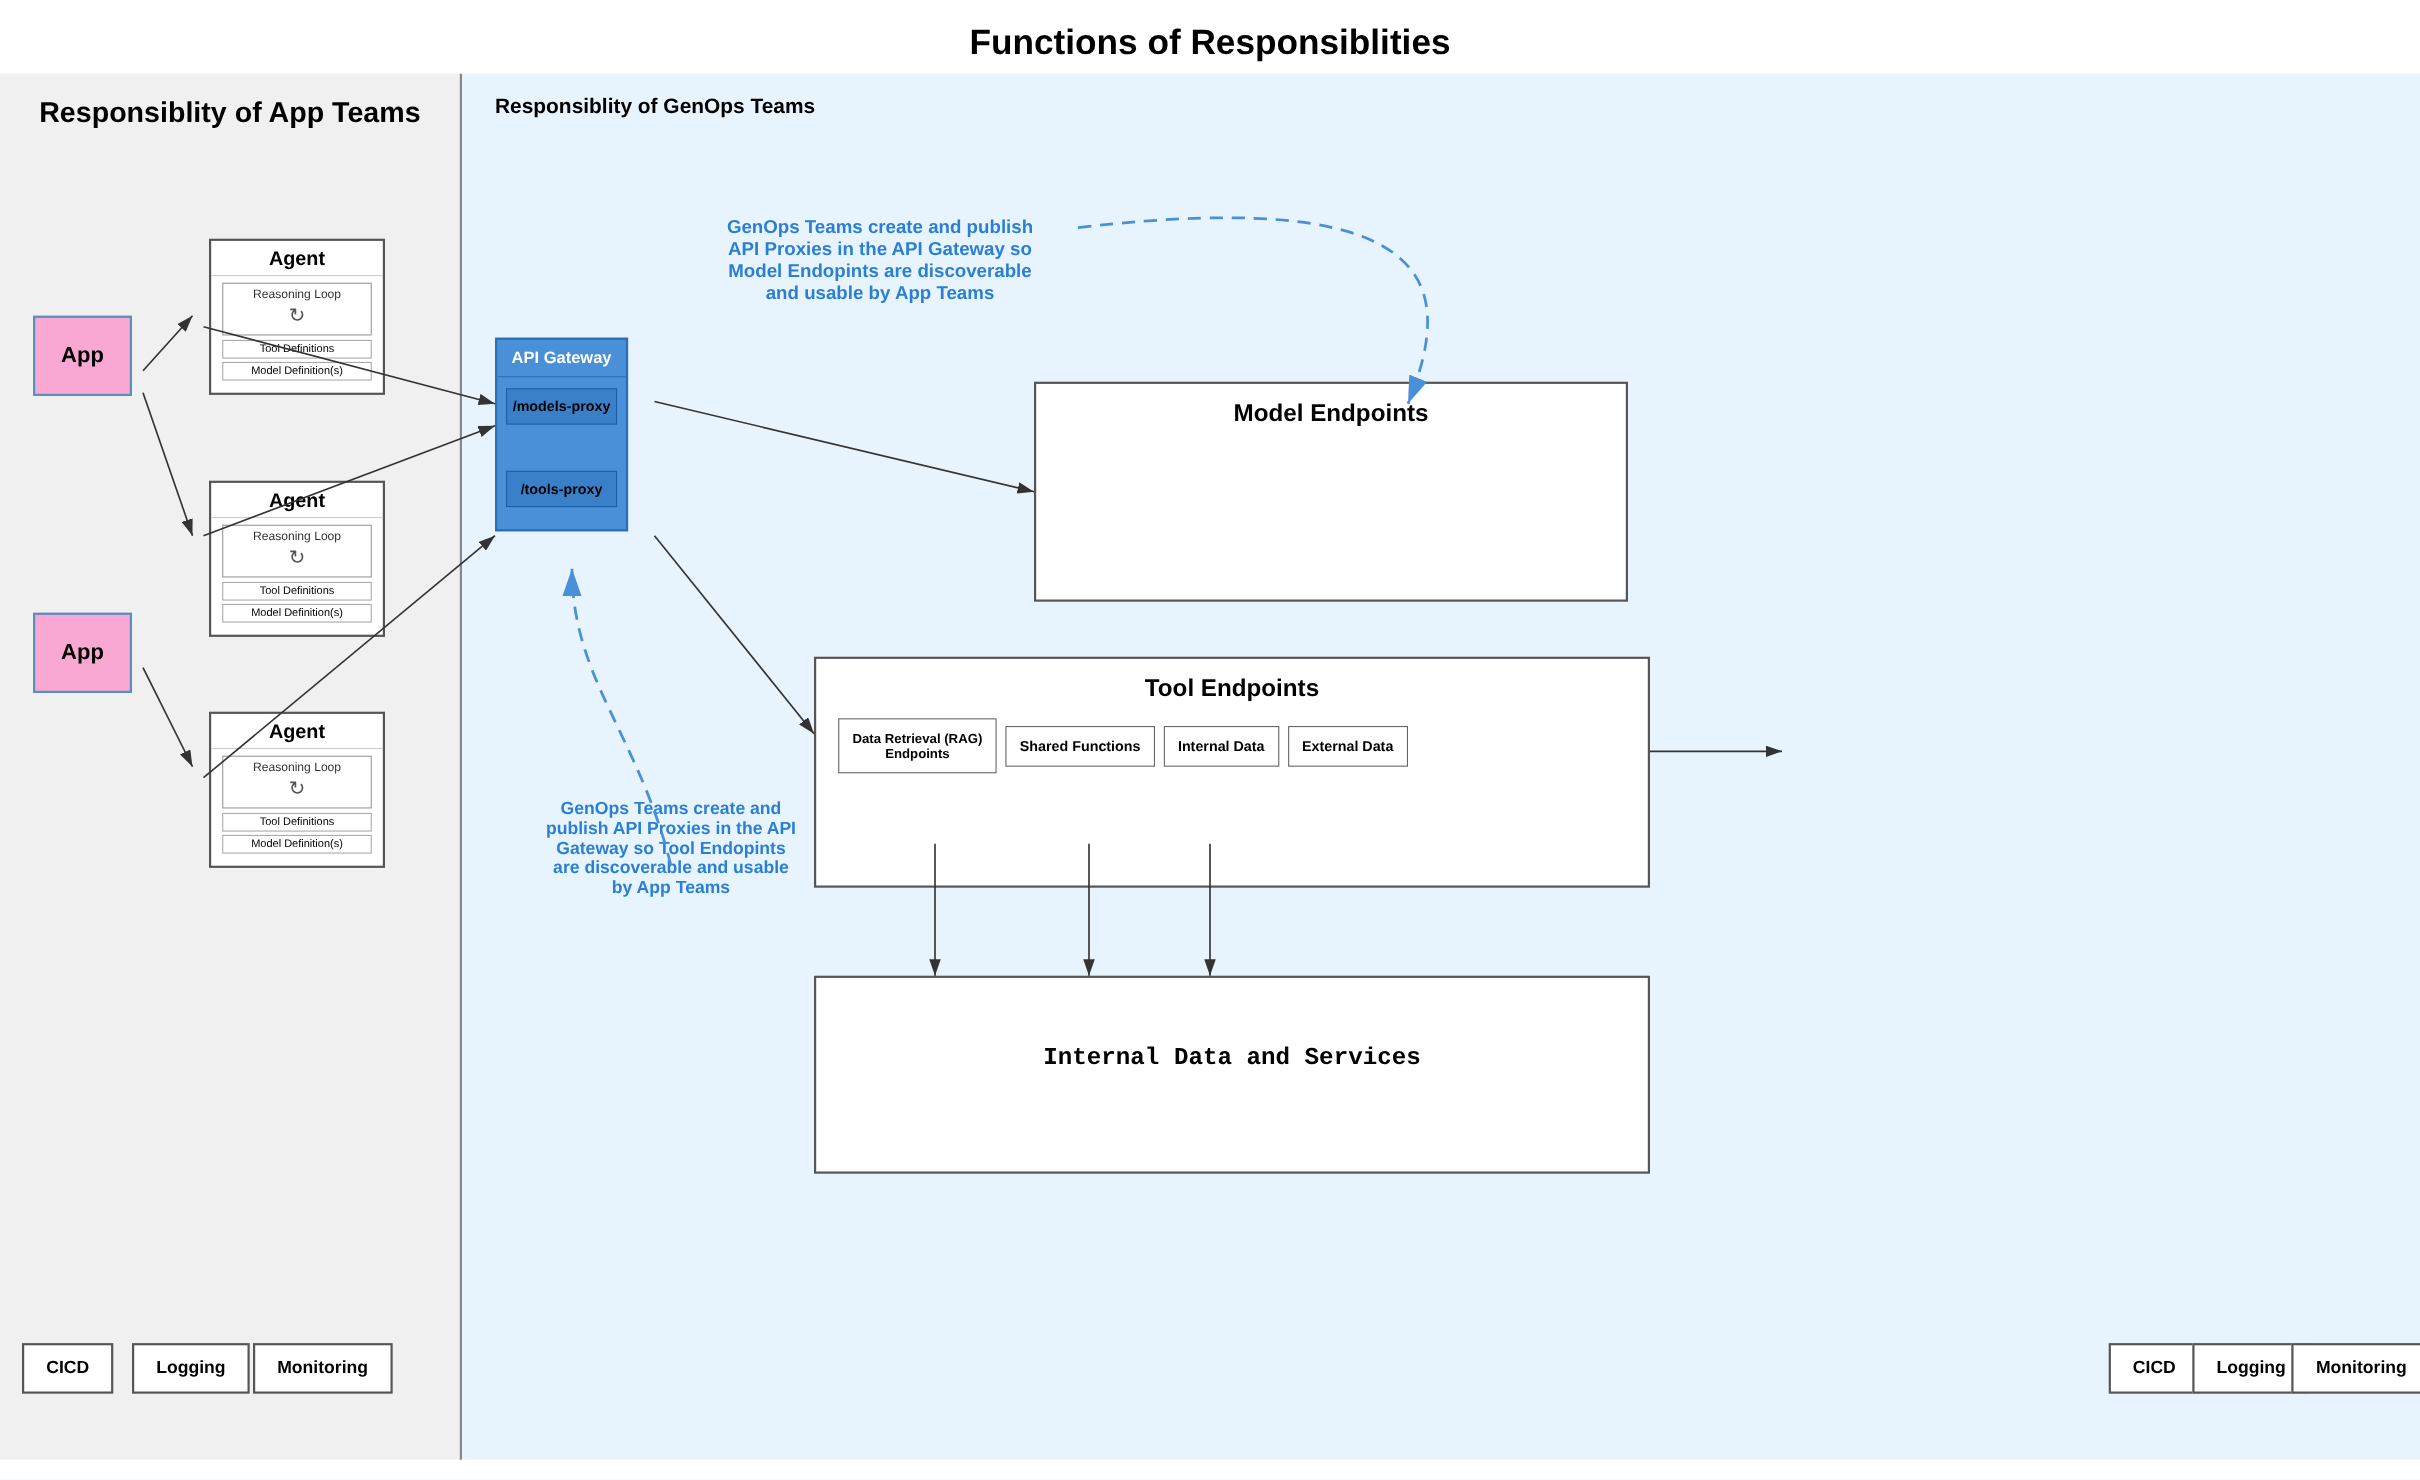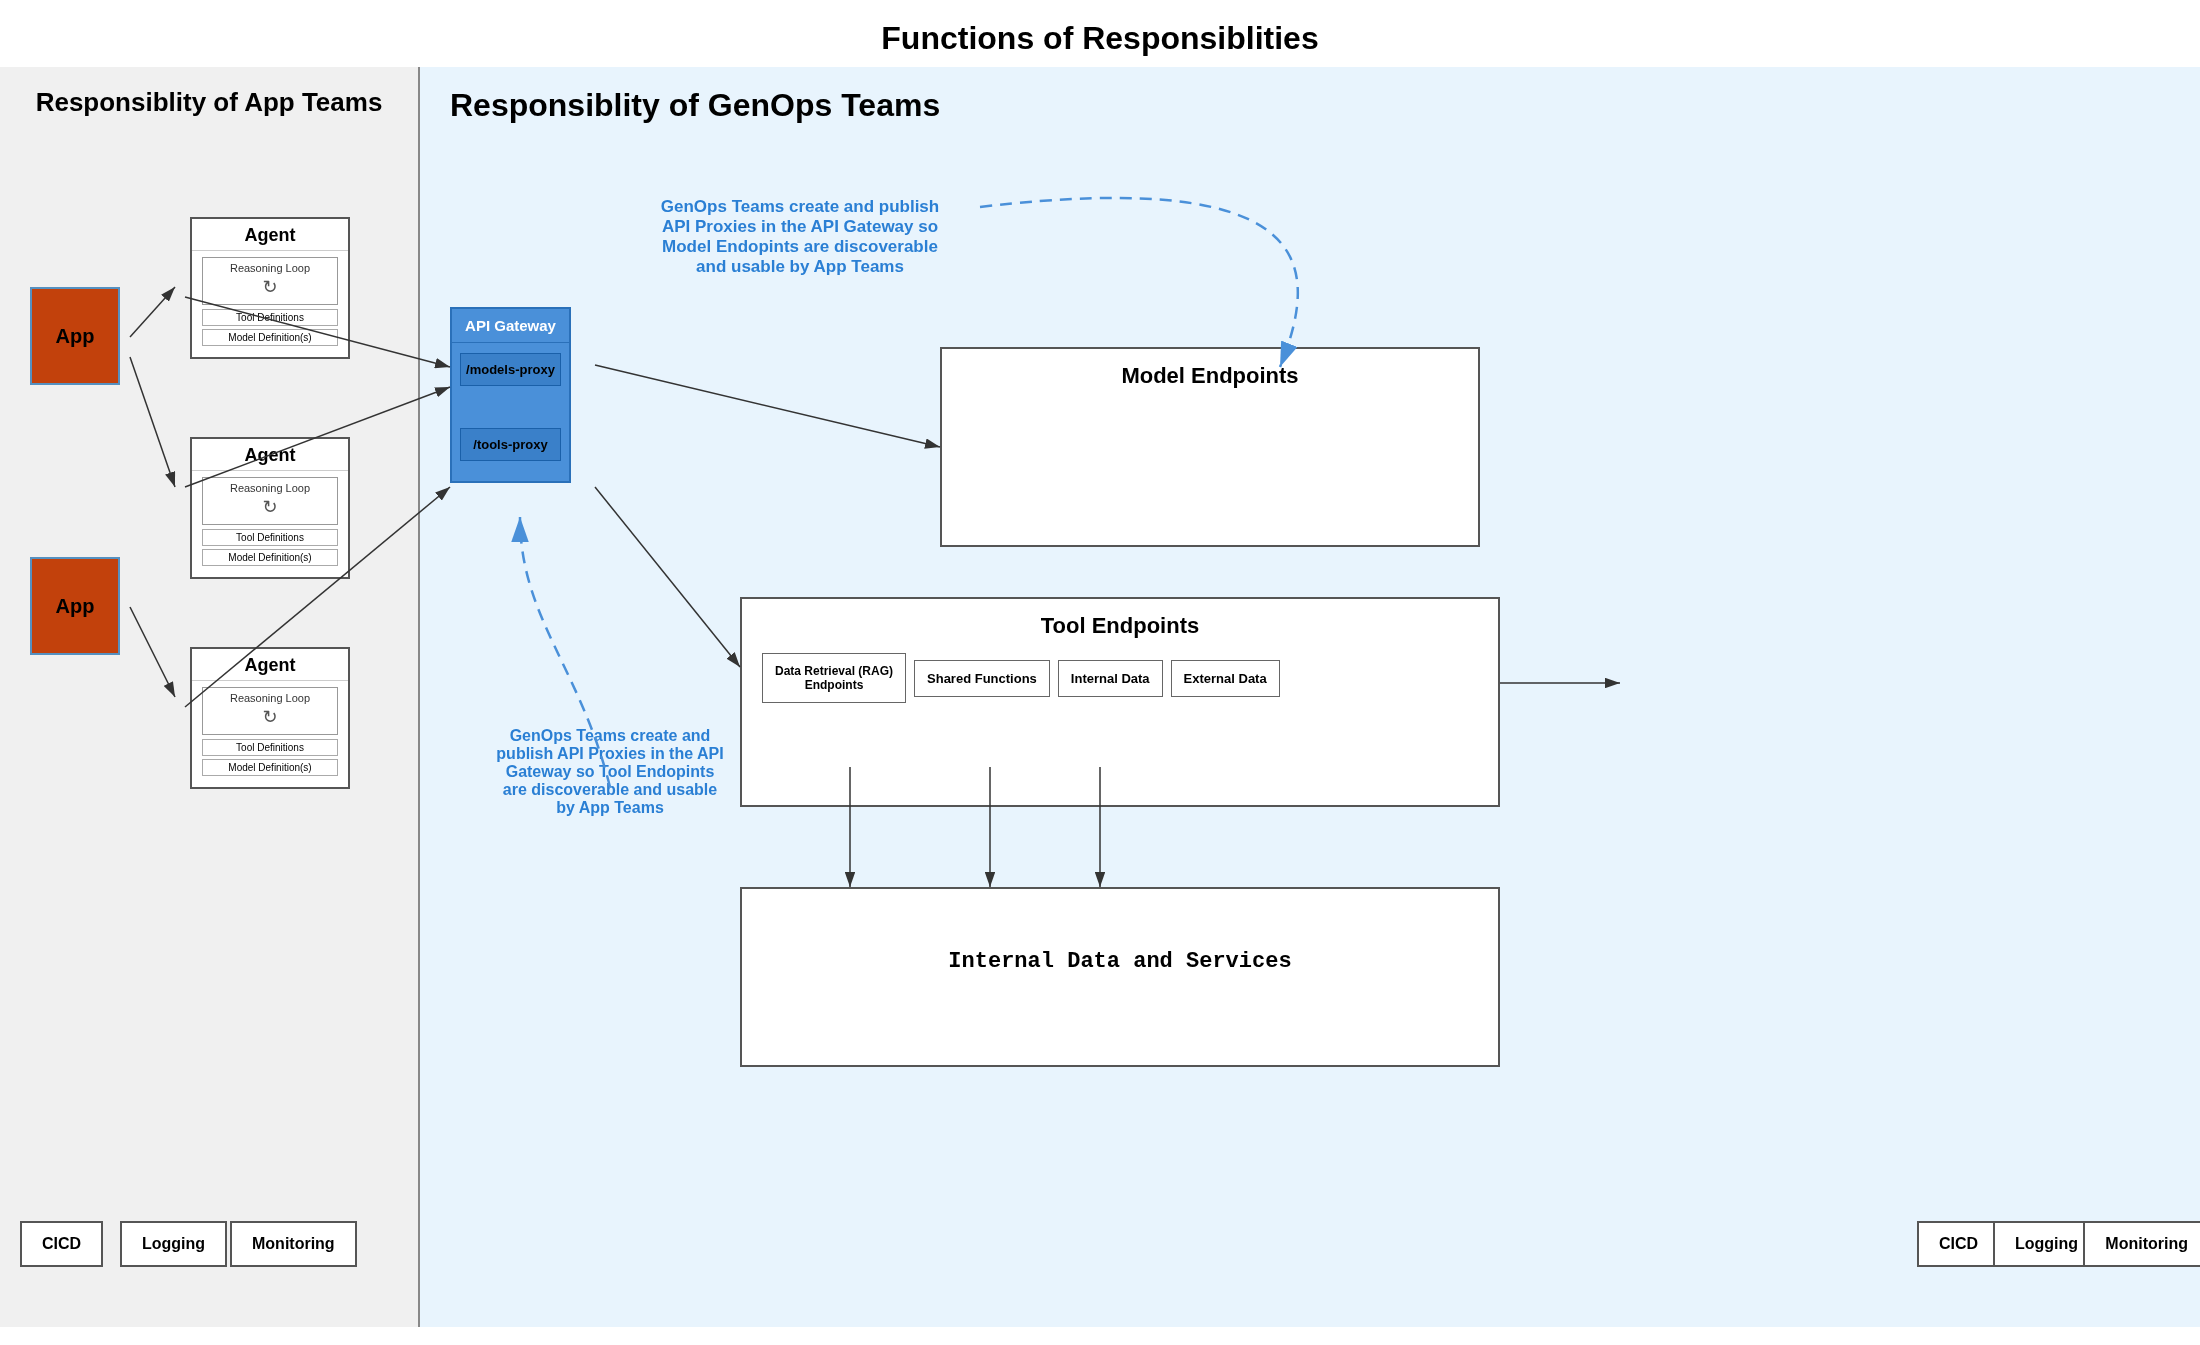--- a/index.html
+++ b/index.html
@@ -46,31 +46,31 @@
 
     
     .right-panel {
       background: #e8f4fd;
       flex: 1;
       height: 100%;
       position: relative;
     }
 
     .right-panel-title {
-      font-size: 32px;
+      font-size: 19px;
       font-weight: bold;
       padding: 20px 30px 10px;
     }
 
     
     .app-box {
-      background: #c2410c;
+      background: #f9a8d4;
       border: 2px solid #5590c0;
       width: 90px;
-      height: 98px;
+      height: 73px;
       display: flex;
       align-items: center;
       justify-content: center;
       font-size: 20px;
       font-weight: bold;
       position: absolute;
     }
 
     
     .agent-box {

